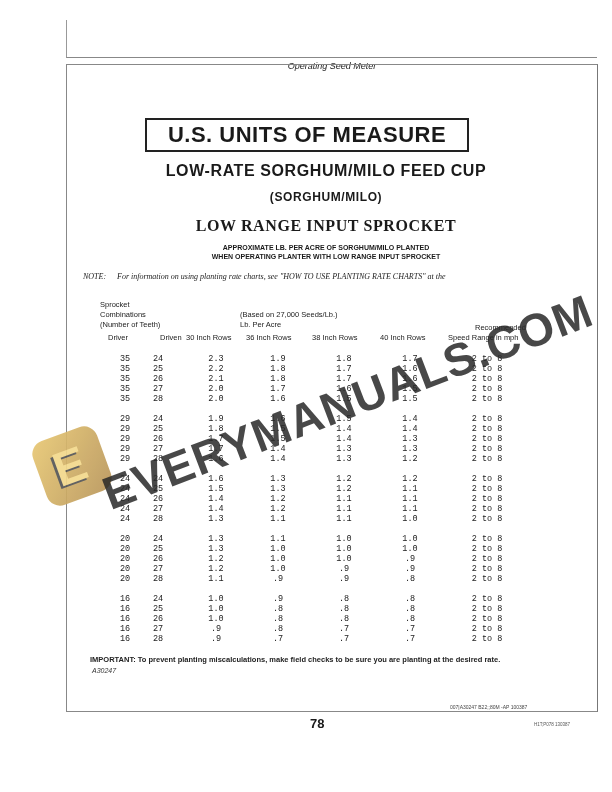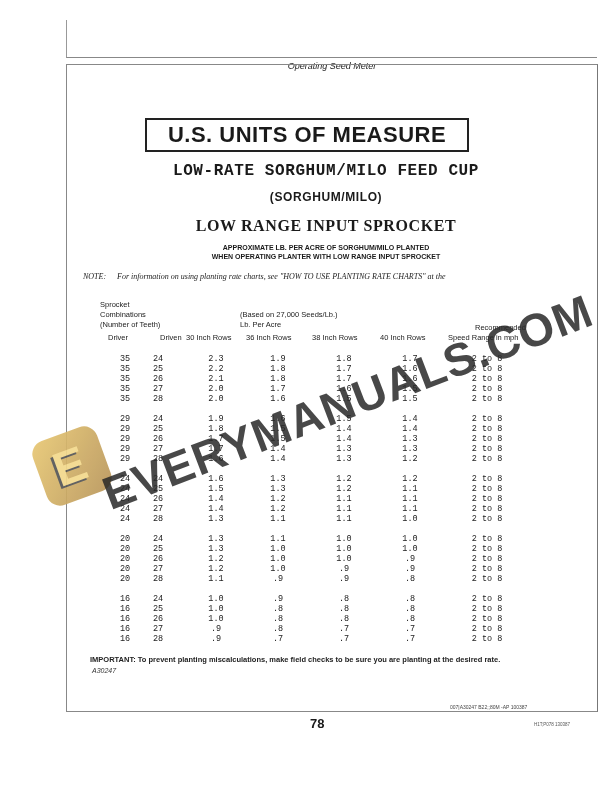--- a/index.html
+++ b/index.html
@@ -20,21 +20,21 @@
       border: 1px solid #888; border-right: 1px solid #777;
     }
     .units-box {
       position: absolute; left: 145px; top: 118px; width: 320px; height: 30px;
       border: 2px solid #222; text-align: center;
       font-size: 22px; font-weight: bold; line-height: 30px; letter-spacing: 0.5px;
     }
     .title-line {
       position: absolute; left: 80px; right: 40px; text-align: center; font-weight: bold;
     }
-    .t1 { top: 162px; font-size: 16px; letter-spacing: 0.6px; font-family: Liberation Mono, monospace; }
+    .t1 { top: 162px; font-size: 16px; letter-spacing: 0.6px; }
     .t2 { top: 190px; font-size: 12px; letter-spacing: 0.6px; }
     .t3 { top: 217px; font-size: 16px; letter-spacing: 0.6px; font-family: Liberation Serif, serif; }
     .sub {
       position: absolute; left: 80px; right: 40px; text-align: center;
       font-size: 7px; font-weight: bold; line-height: 9px;
     }
     .sub1 { top: 243px; }
     .sub2 { top: 252px; }
     .note {
       position: absolute; left: 83px; top: 272px; width: 430px;

